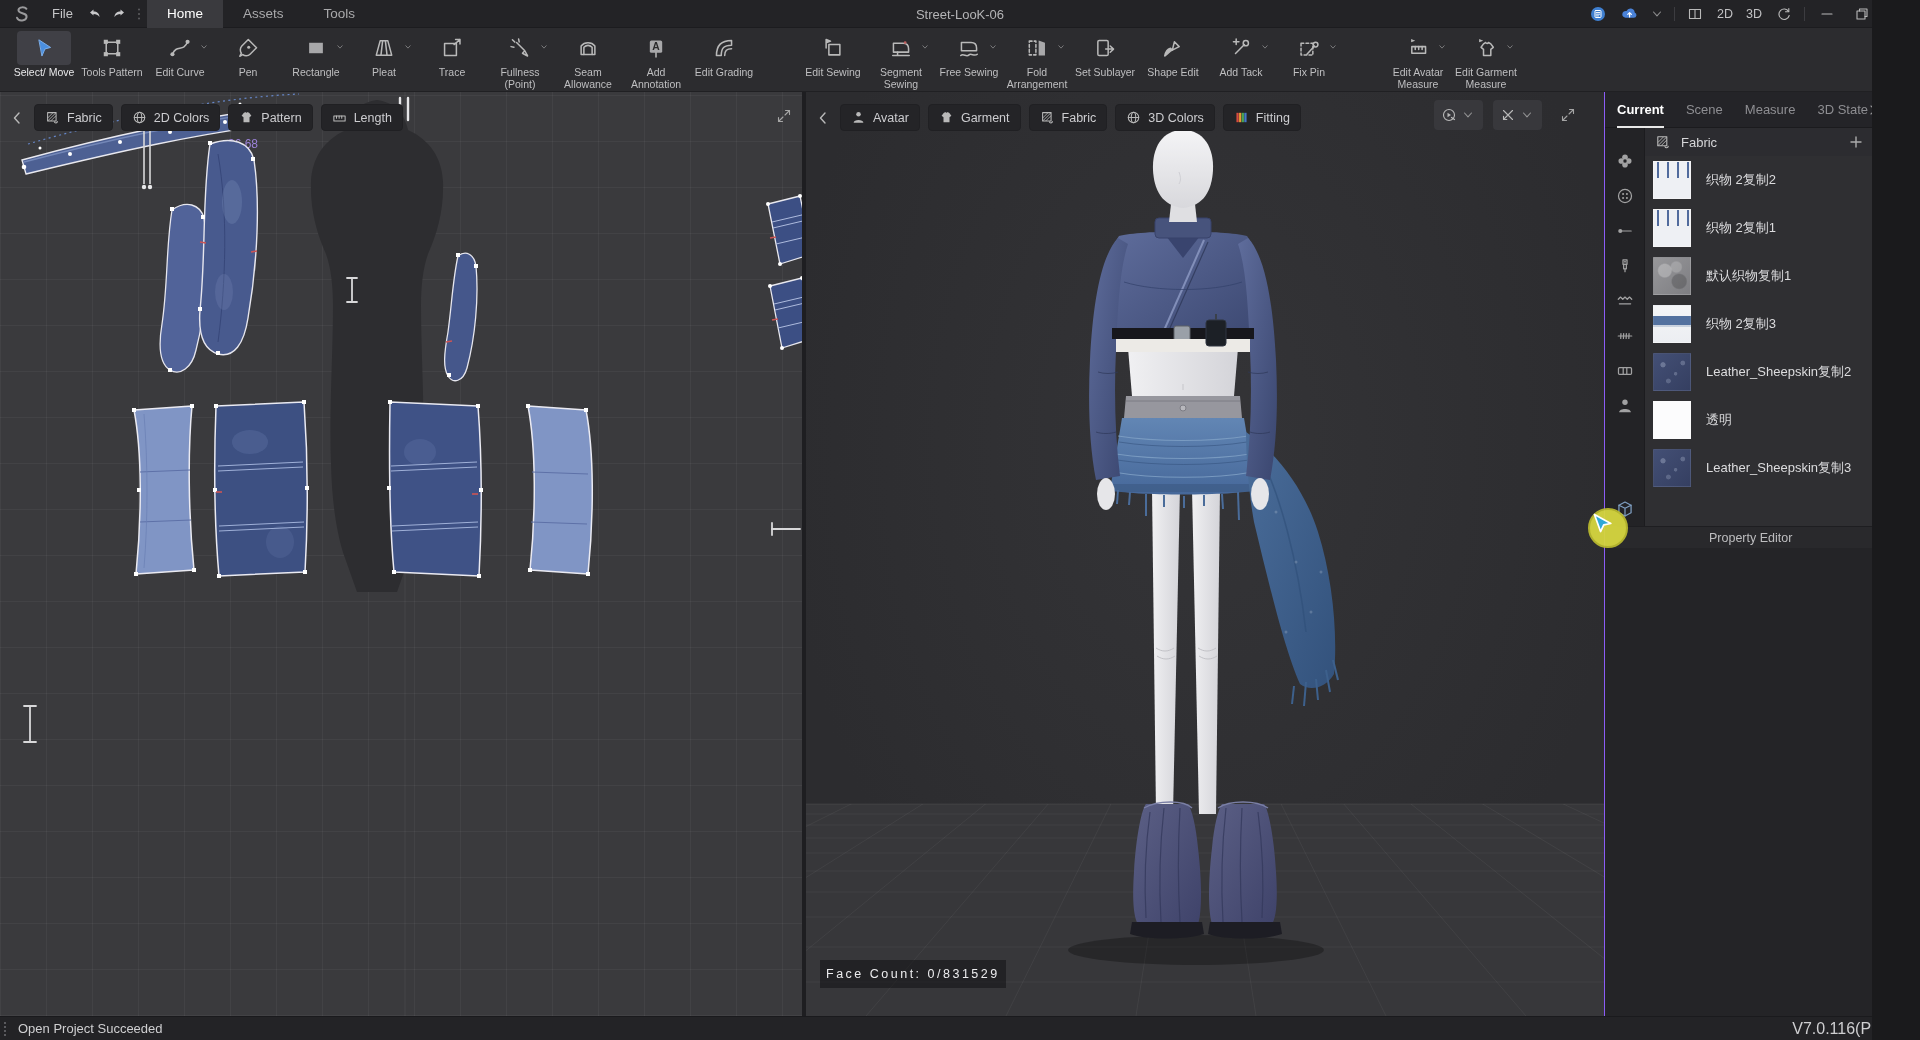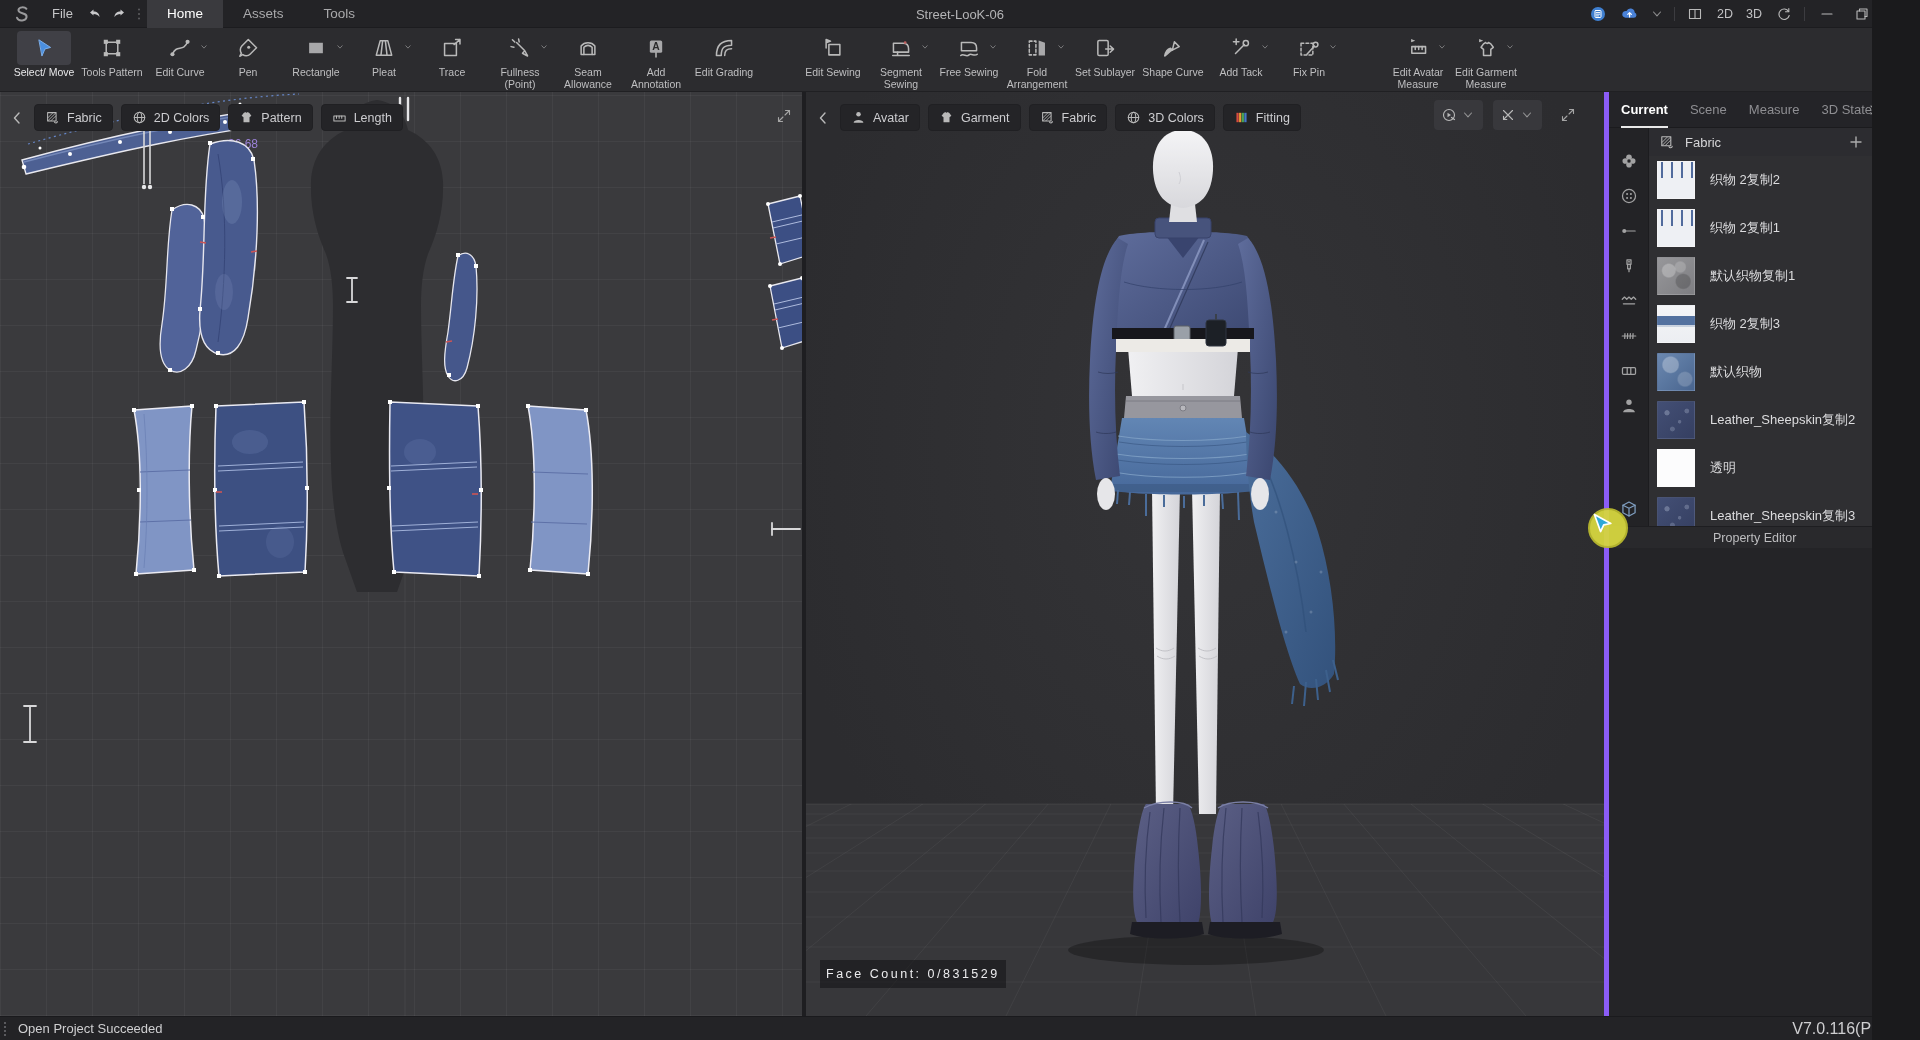--- a/index.html
+++ b/index.html
@@ -55,21 +55,21 @@
   
   .panel3d { position:relative; width:798px; height:924px; overflow:hidden;
     background:radial-gradient(ellipse at 50% 38%, #343437 0%, #2c2c2f 75%); }
   .p3dsvg { position:absolute; left:0; top:0; }
   .viewtools { position:absolute; right:28px; top:8px; display:flex; align-items:center; gap:10px; }
   .vt-btn { height:30px; padding:0 7px; background:#38383c; border-radius:4px; display:flex; align-items:center; gap:3px; }
   .vt-expand { margin-left:8px; opacity:.85; display:flex; }
   .facecount { position:absolute; left:14px; top:868px; background:rgba(18,18,20,.55); color:#ececee; font-size:12.5px; letter-spacing:2.5px; padding:7px 6px; }
 
   
-  .rightpanel { position:relative; width:316px; height:924px; background:#2a2a2d; border-left:5px solid #8b5cf6; }
+  .rightpanel { position:relative; width:316px; height:924px; background:#2a2a2d; border-left:1px solid #8b5cf6; }
   .rp-tabs { height:36px; display:flex; align-items:center; padding-left:12px; background:#242428; border-bottom:1px solid #1b1b1e; position:relative; }
   .rtab { font-size:13px; color:#8e8e92; margin-right:22px; height:36px; display:flex; align-items:center; }
   .rtab.on { color:#ffffff; font-weight:bold; box-shadow:inset 0 -2px 0 #e8e8e8; }
   .rp-tabicons { position:absolute; right:10px; top:0; height:36px; display:flex; align-items:center; gap:10px; }
   .rp-body { position:relative; display:flex; height:398px; }
   .rp-side { width:40px; background:#232326; border-right:1px solid #1c1c1f; display:flex; flex-direction:column; align-items:center; padding-top:24px; gap:17px; position:relative; }
   .sideic { display:flex; opacity:.85; }
   .sideic.cube { position:absolute; bottom:8px; left:11px; }
   .rp-content { flex:1; display:flex; flex-direction:column; }
   .rp-header { height:28px; display:flex; align-items:center; padding:0 8px 0 10px; background:#2c2c30; }
@@ -394,21 +394,21 @@
         </div>
         <div class="tool-lb">Set Sublayer</div>
       </div>
       <div class="tool">
         <div class="tool-ic">
           <svg viewBox="0 0 16 16" width="22" height="22" fill="none" stroke="#b9b9b9" stroke-width="1.1" stroke-linecap="round" stroke-linejoin="round">
             <path d="M9 3.5 L12.5 7 L7.5 9.5 Z"></path>
             <path d="M7.5 9.5 C5 10.5 4.5 12.5 2 13.8 C2.5 11 3.5 9 6.2 8.2 Z" fill="#b9b9b9"></path>
           </svg>
         </div>
-        <div class="tool-lb">Shape Curve</div>
+        <div class="tool-lb">Shape Edit</div>
       </div>
       <div class="tool">
         <div class="tool-ic">
           <svg viewBox="0 0 16 16" width="22" height="22" fill="none" stroke="#b9b9b9" stroke-width="1.1" stroke-linecap="round" stroke-linejoin="round">
             <path d="M4 12 L10.5 5.5"></path>
             <circle cx="11.5" cy="4.5" r="1.9"></circle>
             <path d="M2.5 3.5 L6.5 3.5 M4.5 1.5 L4.5 5.5"></path>
           </svg>
           <span class="caret">
             <svg viewBox="0 0 16 16" width="10" height="10" fill="none" stroke="#b9b9b9" stroke-width="1.1" stroke-linecap="round" stroke-linejoin="round">
@@ -1034,31 +1034,20 @@
                 <div class="fname">织物 2复制3</div>
                 <span class="flayers">
                   <svg viewBox="0 0 16 16" width="15" height="15" fill="none" stroke="#b9b9b9" stroke-width="1.1" stroke-linecap="round" stroke-linejoin="round">
                     <path d="M8 2.8 L13.6 5.8 L8 8.8 L2.4 5.8 Z"></path>
                     <path d="M2.4 8.4 L8 11.4 L13.6 8.4"></path>
                     <path d="M2.4 10.9 L8 13.9 L13.6 10.9"></path>
                   </svg>
                 </span>
               </div>
               <div class="frow">
-                <div class="fthumb t-denim"></div>
-                <div class="fname">默认织物</div>
-                <span class="flayers">
-                  <svg viewBox="0 0 16 16" width="15" height="15" fill="none" stroke="#b9b9b9" stroke-width="1.1" stroke-linecap="round" stroke-linejoin="round">
-                    <path d="M8 2.8 L13.6 5.8 L8 8.8 L2.4 5.8 Z"></path>
-                    <path d="M2.4 8.4 L8 11.4 L13.6 8.4"></path>
-                    <path d="M2.4 10.9 L8 13.9 L13.6 10.9"></path>
-                  </svg>
-                </span>
-              </div>
-              <div class="frow">
                 <div class="fthumb t-navy"></div>
                 <div class="fname">Leather_Sheepskin复制2</div>
                 <span class="flayers">
                   <svg viewBox="0 0 16 16" width="15" height="15" fill="none" stroke="#b9b9b9" stroke-width="1.1" stroke-linecap="round" stroke-linejoin="round">
                     <path d="M8 2.8 L13.6 5.8 L8 8.8 L2.4 5.8 Z"></path>
                     <path d="M2.4 8.4 L8 11.4 L13.6 8.4"></path>
                     <path d="M2.4 10.9 L8 13.9 L13.6 10.9"></path>
                   </svg>
                 </span>
               </div>

